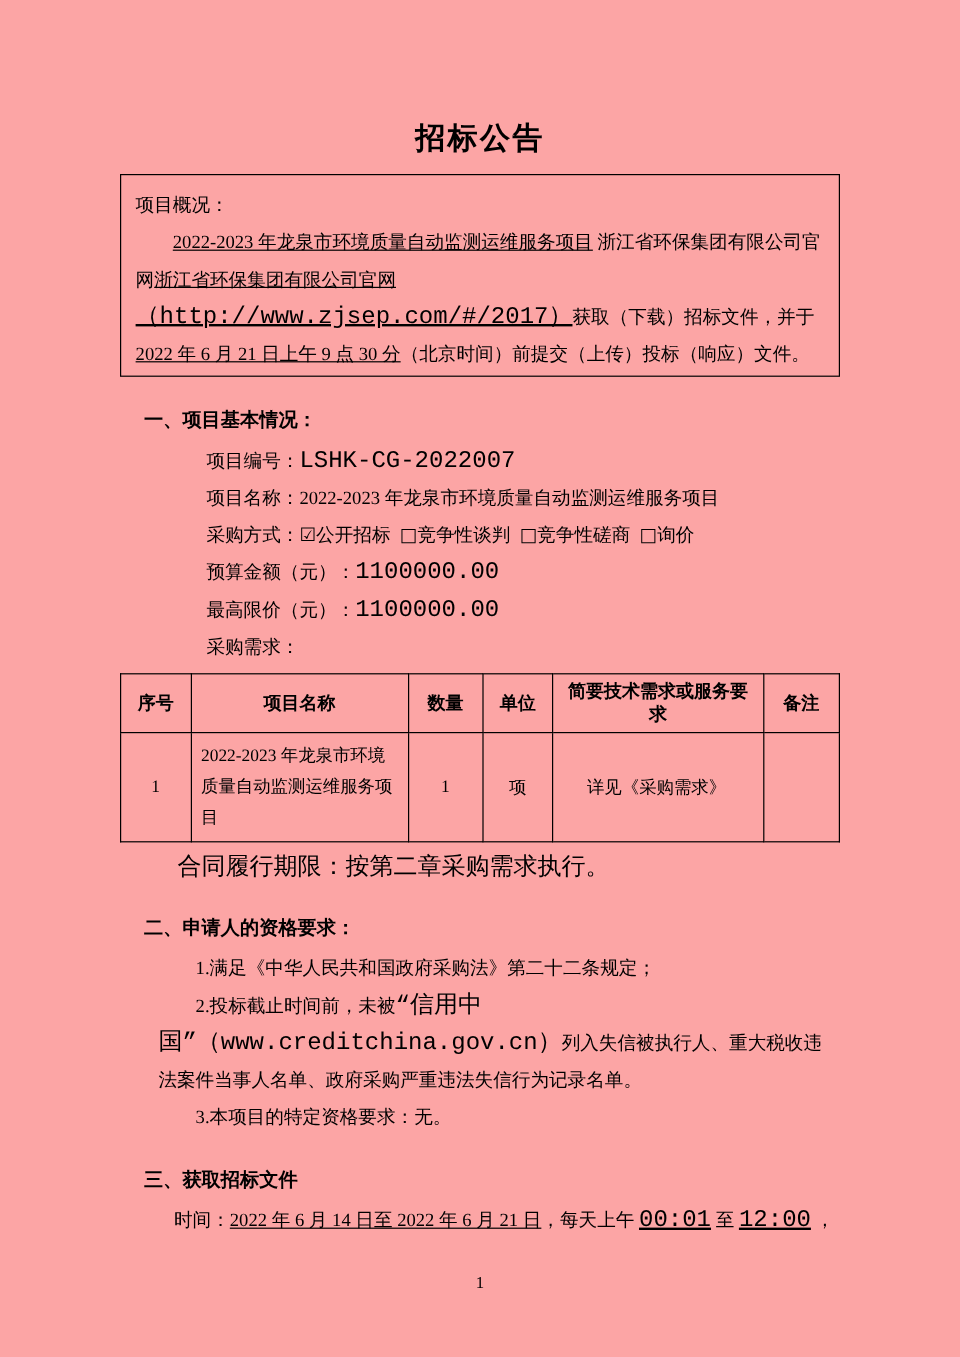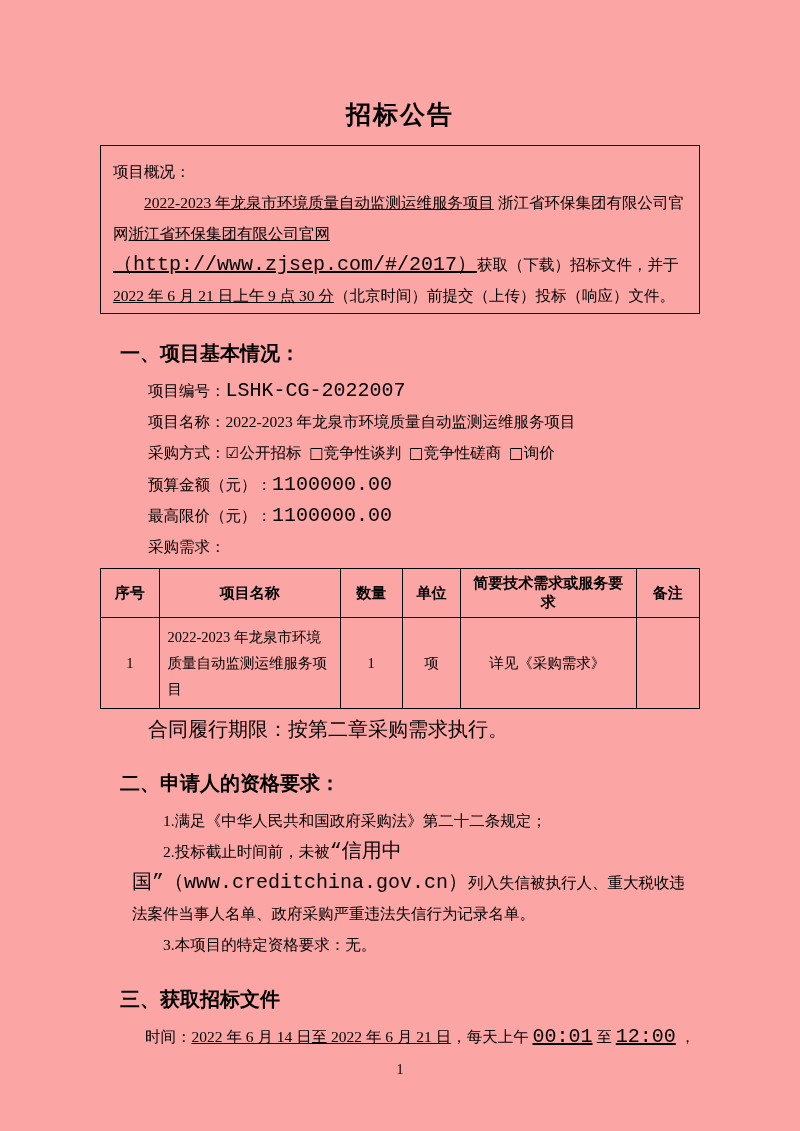--- a/index.html
+++ b/index.html
@@ -46,25 +46,25 @@
   .u {
     text-decoration: underline;
   }
   .mono {
     font-family: "Liberation Mono", "DejaVu Sans Mono", monospace;
     font-size: 20px;
   }
   h2.section {
     font-family: "Liberation Sans", sans-serif;
     font-weight: bold;
-    font-size: 20px;
+    font-size: 16px;
     margin: 26px 0 8px 20px;
   }
   .field-list {
-    margin-left: 48px;
+    margin-left: 72px;
     font-size: 15.5px;
     line-height: 31px;
   }
   table.req {
     border-collapse: collapse;
     width: 600px;
     margin-top: 6px;
     font-size: 14.5px;
   }
   table.req th, table.req td {

